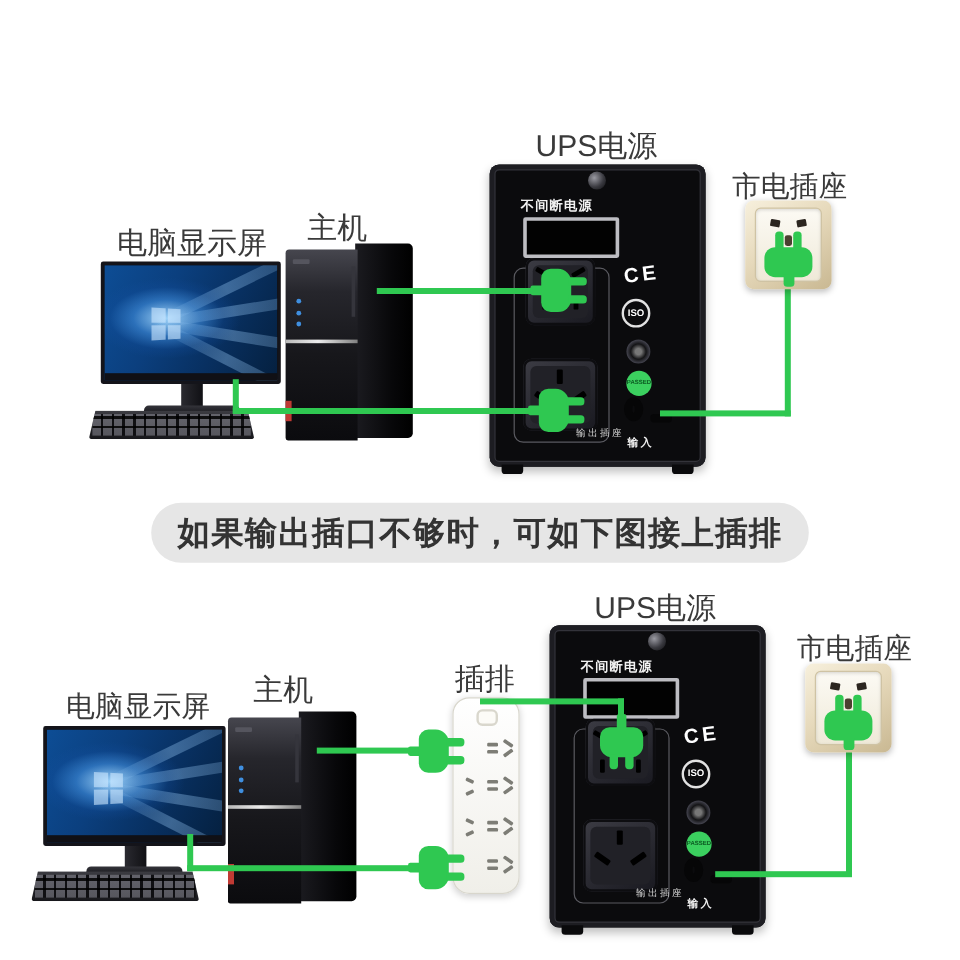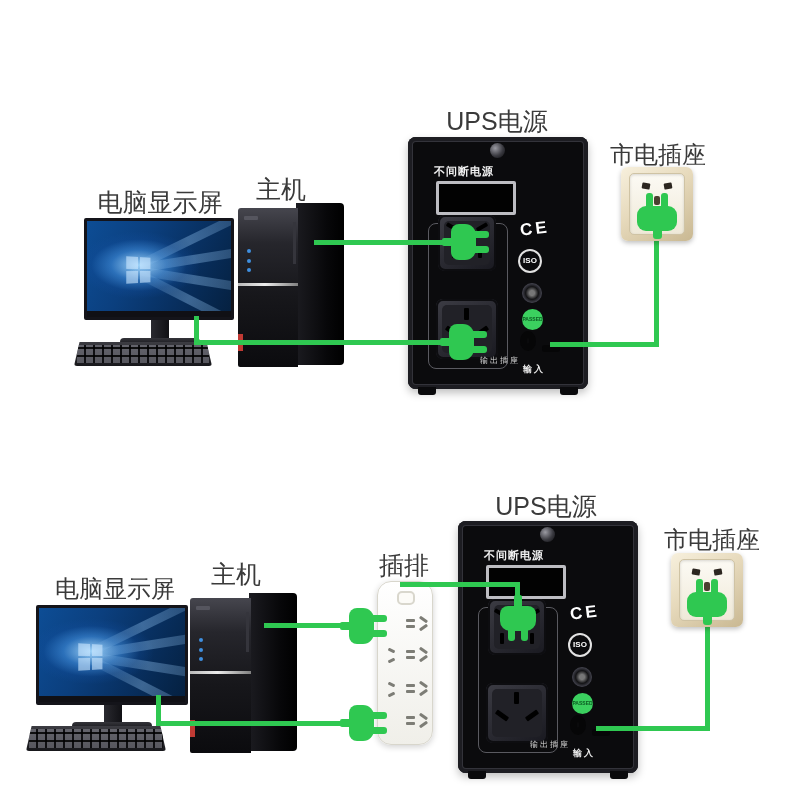--- a/index.html
+++ b/index.html
@@ -223,20 +223,23 @@
     <div class="hole" style="left:43px;top:16px;width:8px;height:6px;transform:rotate(-10deg);"></div>
     <div class="hg"></div>
     <div class="plug-u" style="left:16px;top:26px;">
       <i class="pp p1" style="background:#2fc851;"></i>
         <i class="pp p2" style="background:#2fc851;"></i>
       <i class="pb" style="background:#2fc851;"></i>
         <i class="pt" style="background:#2fc851;"></i>
     </div>
   </div>
 
+  <div class="banner" style="background:#e6e6e6;">
+    <span>如果输出插口不够时，可如下图接上插排</span>
+  </div>
 
   <div class="lbl" style="left:115px;top:573px;font-size:24px;">电脑显示屏</div>
   <div class="lbl" style="left:236px;top:558px;font-size:25px;">主机</div>
   <div class="lbl" style="left:404px;top:549px;font-size:25px;">插排</div>
   <div class="lbl" style="left:546px;top:490px;font-size:25px;">UPS电源</div>
   <div class="lbl" style="left:712px;top:524px;font-size:24px;">市电插座</div>
 
   <div>
     <div class="screen" style="left:36px;top:605px;width:152px;height:100px;">
       <div class="wp">

